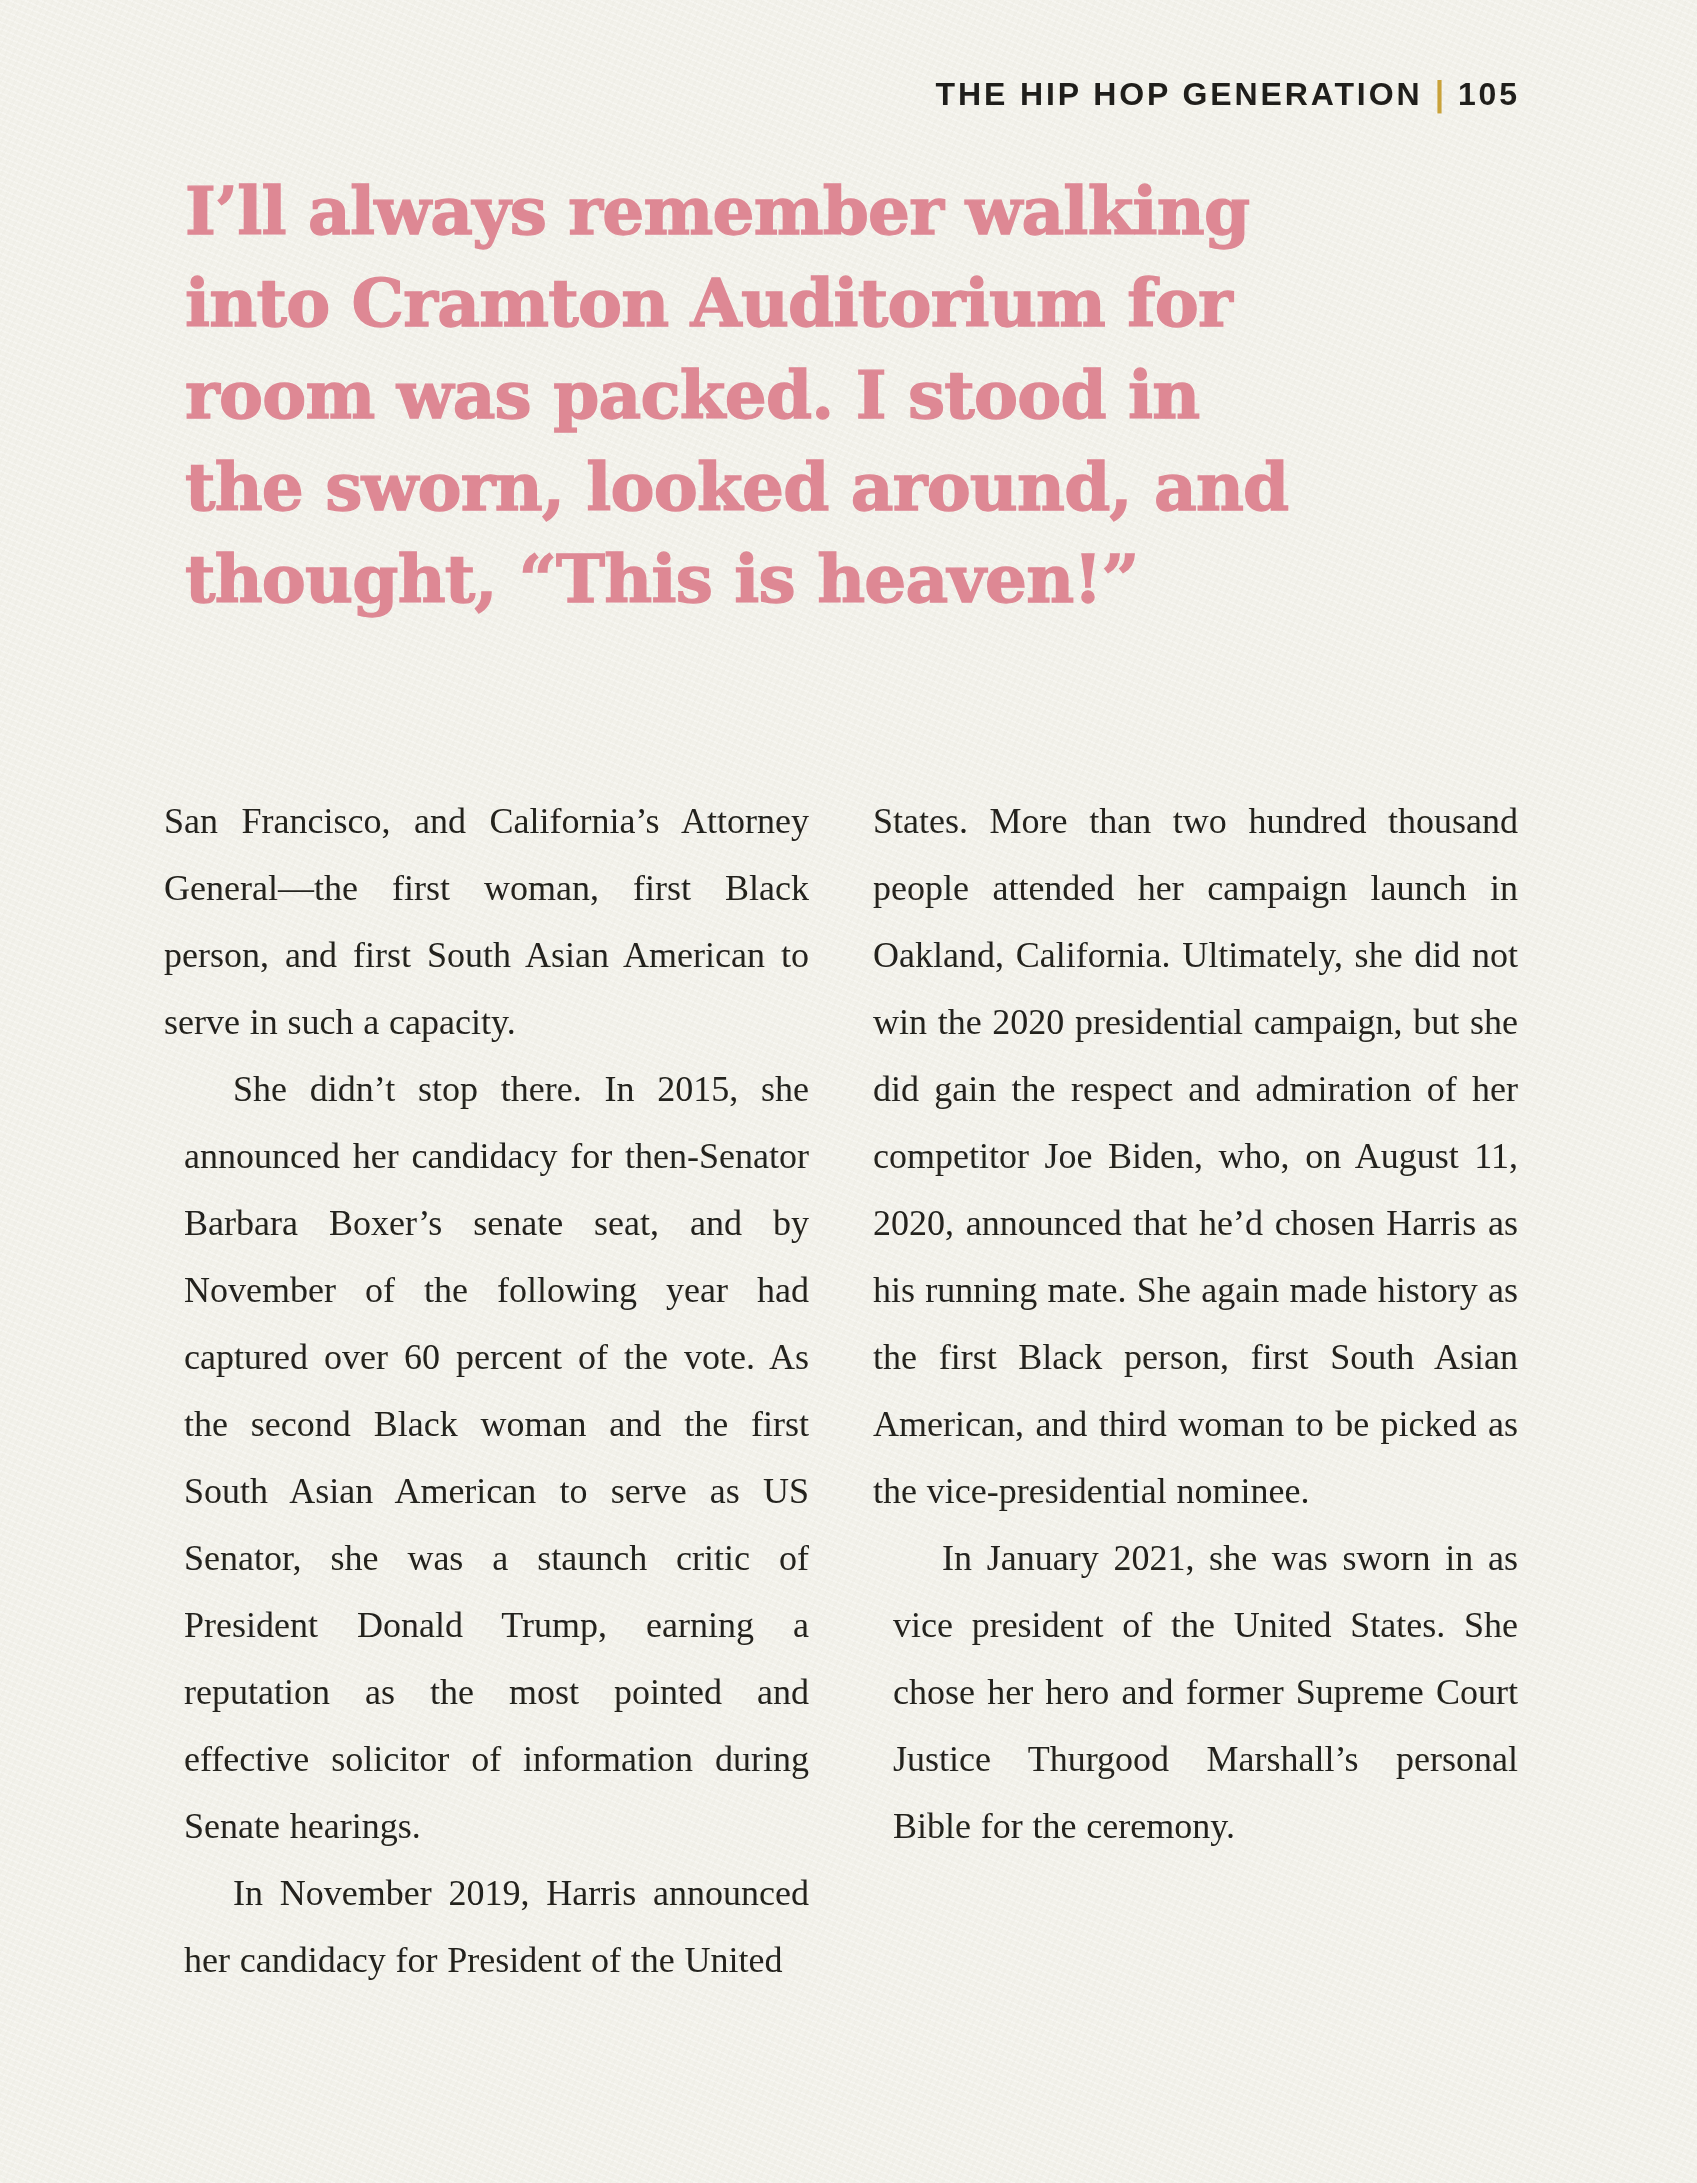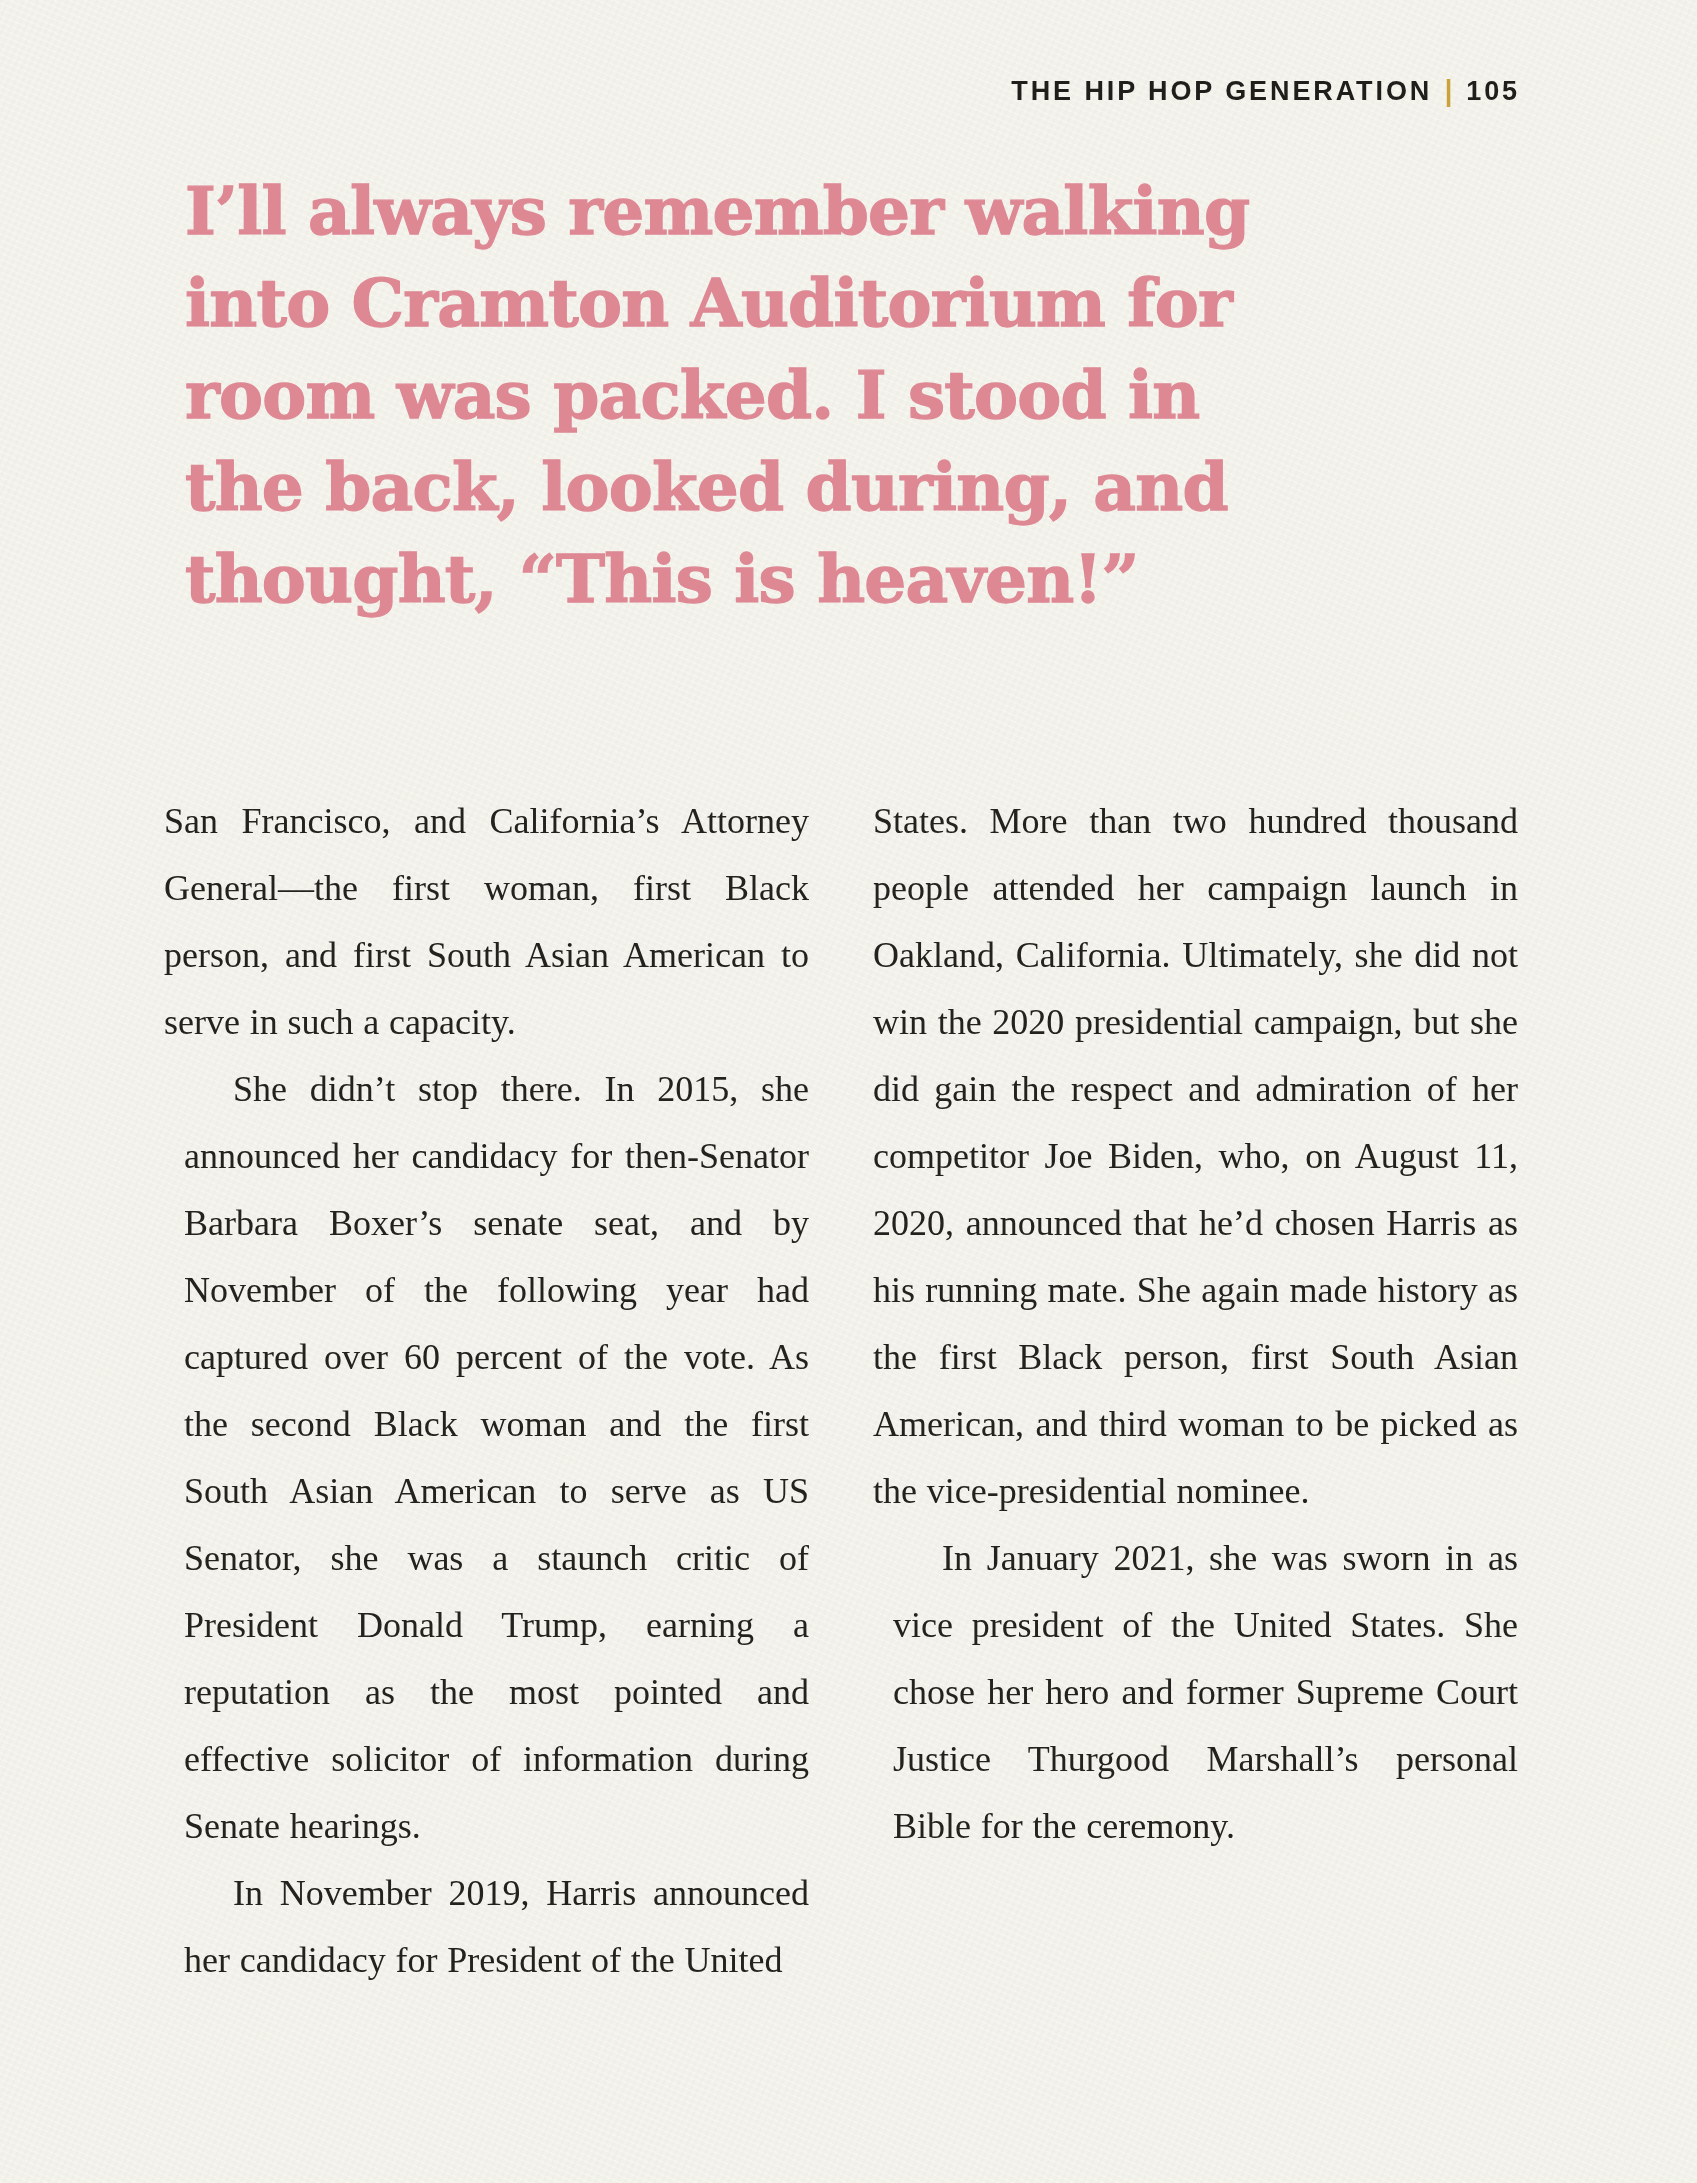--- a/index.html
+++ b/index.html
@@ -20,21 +20,21 @@
 
   
   .running-header {
     position: absolute;
     top: 76px;
     right: 178px;
     display: flex;
     align-items: flex-start;
     font-family: "Liberation Sans", sans-serif;
     font-weight: bold;
-    font-size: 27px;
+    font-size: 32px;
     letter-spacing: 2.9px;
     color: var(--header-ink, #1f1e1b);
     white-space: nowrap;
   }
   .rh-divider {
     color: var(--gold, #c9a23a);
     font-weight: bold;
     margin: 0 11px 0 12.6px;
     transform: scaleY(1.1);
     display: inline-block;
@@ -81,21 +81,21 @@
   <header class="running-header">
     <span class="rh-title">THE HIP HOP GENERATION</span>
     <span class="rh-divider">|</span>
     <span class="rh-page">105</span>
   </header>
 
   <section class="pull-quote">
     <div class="pq-line">I’ll always remember walking</div>
     <div class="pq-line">into Cramton Auditorium for</div>
     <div class="pq-line">room was packed. I stood in</div>
-    <div class="pq-line">the back, looked during, and</div>
+    <div class="pq-line">the sworn, looked around, and</div>
     <div class="pq-line">thought, “This is heaven!”</div>
   </section>
 
   <section class="col col-left">
     <p class="para">San Francisco, and California’s Attorney General—the first woman, first Black person, and first South Asian American to serve in such a capacity.</p>
     <p class="para indent">She didn’t stop there. In 2015, she announced her candidacy for then-Senator Barbara Boxer’s senate seat, and by November of the following year had captured over 60 percent of the vote. As the second Black woman and the first South Asian American to serve as US Senator, she was a staunch critic of President Donald Trump, earning a reputation as the most pointed and effective solicitor of information during Senate hearings.</p>
     <p class="para indent">In November 2019, Harris announced her candidacy for President of the United</p>
   </section>
 
   <section class="col col-right">

